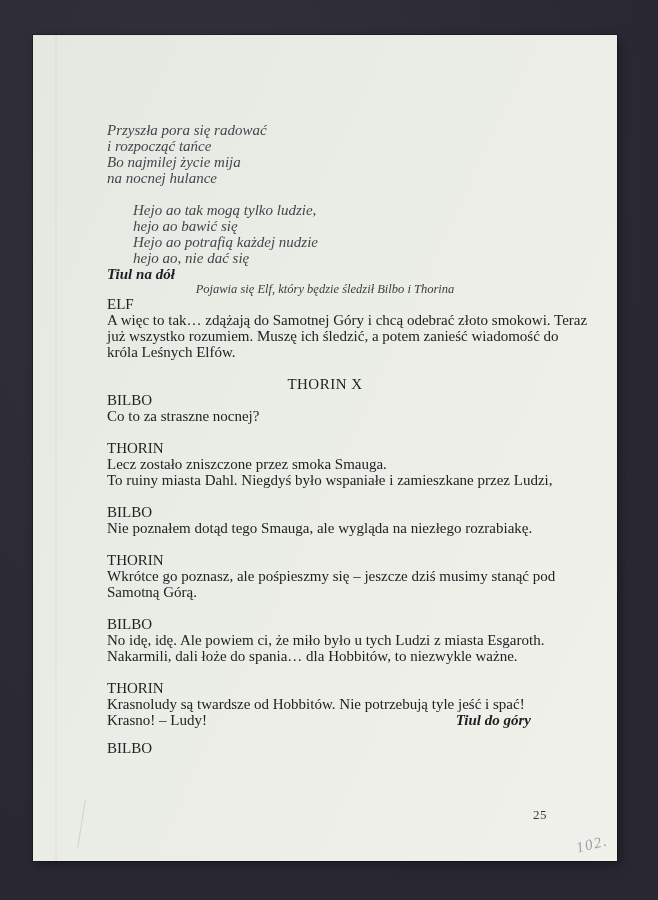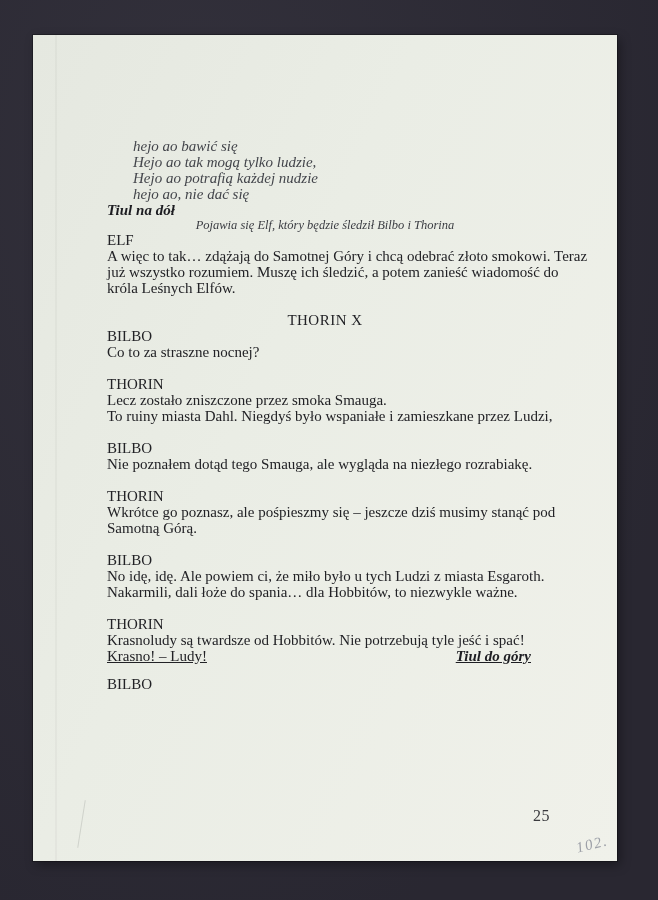--- a/index.html
+++ b/index.html
@@ -45,50 +45,56 @@
   }
   .stage-direction{
     font-style:italic;font-size:12.5px;line-height:14px;
     text-align:center;color:#3a3c42;white-space:nowrap;
   }
   .scene-heading{text-align:center;letter-spacing:0.5px;}
   .speaker{white-space:nowrap;}
   .krasno-row{
     display:flex;justify-content:space-between;align-items:baseline;
   }
-  .underlined{text-decoration:underline;white-space:nowrap;}
-  .krasno-row .cue{padding-right:12px;text-decoration:underline;}
+  .underlined{white-space:nowrap;}
+  .krasno-row .cue{padding-right:12px;}
   .page-number{
     position:absolute;left:500px;top:772px;
-    font-size:16px;color:#3a3a3e;letter-spacing:0.5px;
+    font-size:13px;color:#3a3a3e;letter-spacing:0.5px;
   }
   .pencil-note{
     position:absolute;left:543px;top:801px;
     font-size:15px;font-style:italic;color:#9da0a8;
     letter-spacing:1.5px;
     transform:rotate(-14deg);
   }
 </style>
 </head>
 <body>
 
 <div class="scan-mat"></div>
 
 <div class="page">
   <div class="fold-line"></div>
   <div class="scratch"></div>
 
   <div class="content">
 
+    <div class="verse">
+      <div class="line">Przyszła pora się radować</div>
+      <div class="line">i rozpocząć tańce</div>
+      <div class="line">Bo najmilej życie mija</div>
+      <div class="line">na nocnej hulance</div>
+    </div>
 
     <div class="blank"></div>
 
     <div class="verse verse-indent">
+      <div class="line">Hejo ao tak mogą tylko ludzie,</div>
       <div class="line">hejo ao bawić się</div>
-      <div class="line">Hejo ao tak mogą tylko ludzie,</div>
       <div class="line">Hejo ao potrafią każdej nudzie</div>
       <div class="line">hejo ao, nie dać się</div>
     </div>
 
     <div class="cue">Tiul na dół</div>
 
     <div class="stage-direction">Pojawia się Elf, który będzie śledził Bilbo i Thorina</div>
 
     <div>
       <div class="speaker">ELF</div>

